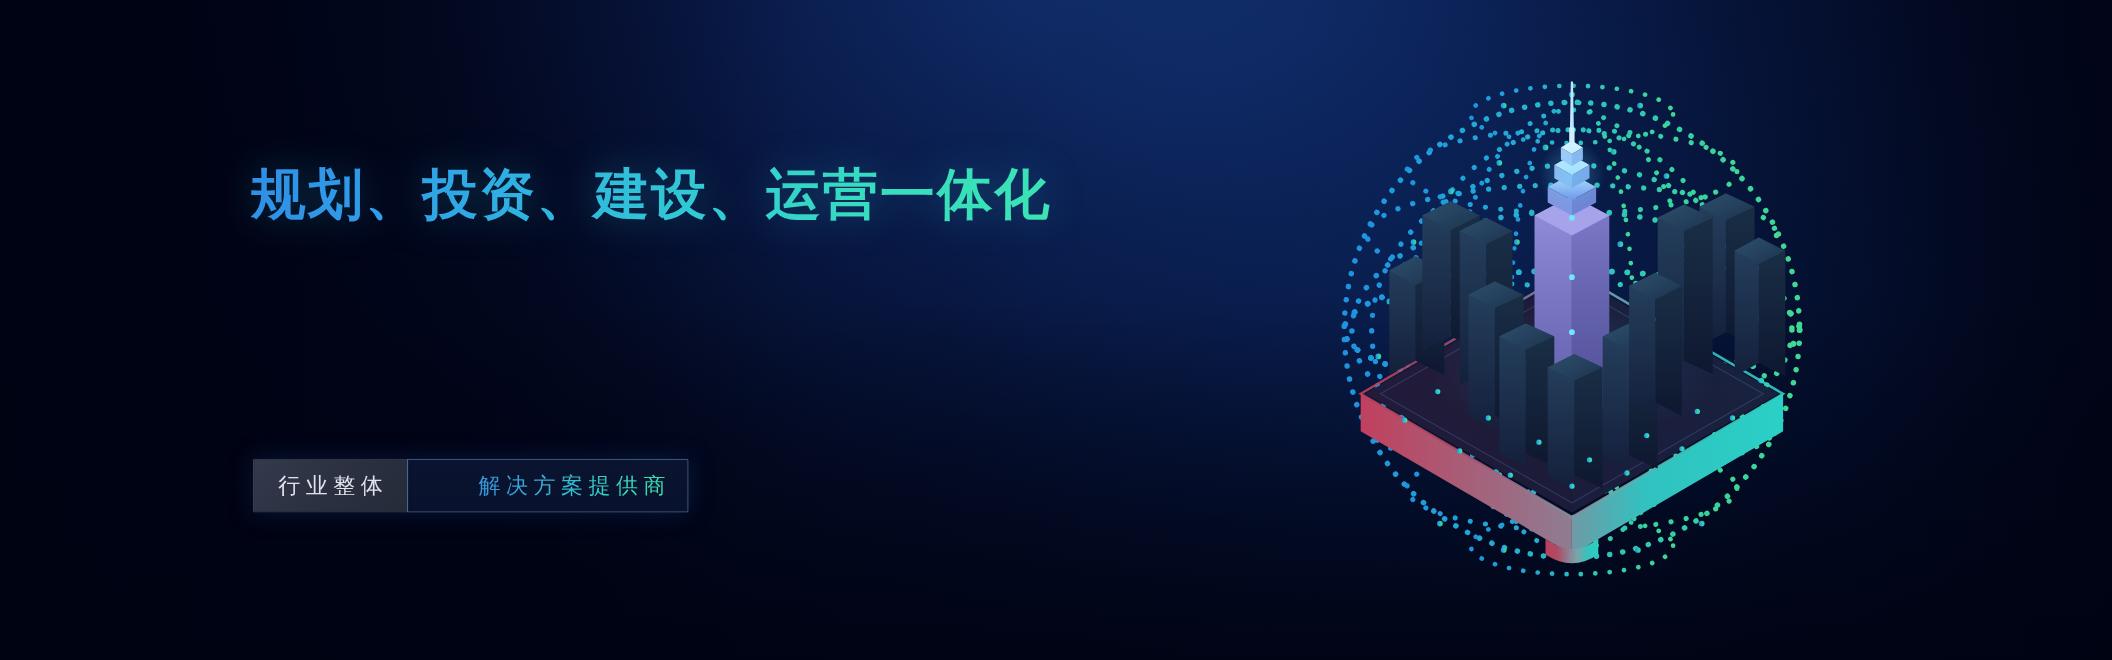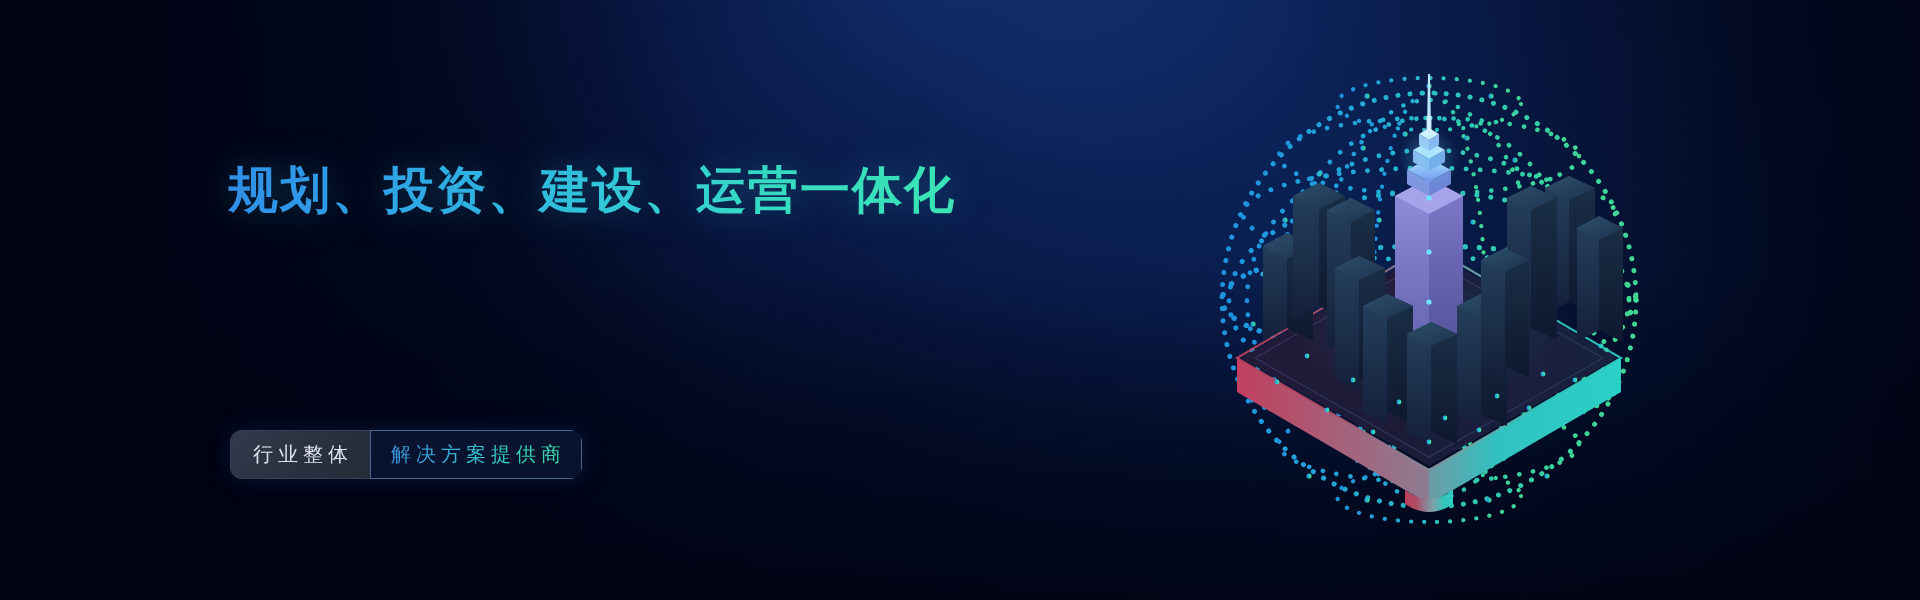--- a/index.html
+++ b/index.html
@@ -33,21 +33,21 @@
   }
   .bg-vignette {
     position:absolute; inset:0;
     background:
       linear-gradient(to right, rgba(0,3,18,.92) 0%, rgba(0,3,18,.45) 16%, rgba(0,3,18,0) 38%),
       linear-gradient(to bottom, rgba(0,3,18,0) 45%, rgba(0,3,18,.55) 82%, rgba(0,3,18,.85) 100%),
       linear-gradient(to left, rgba(0,3,18,.75) 0%, rgba(0,3,18,.25) 12%, rgba(0,3,18,0) 30%);
   }
 
   
-  .copy { position:absolute; left:228px; top:17px; width:860px; height:472px;text-decoration:underline; }
+  .copy { position:absolute; left:228px; top:4px; width:860px; height:472px;text-decoration:underline; }
 
   .headline {
     position:absolute; top:143px; left:0;
     font-size:50px; line-height:1.22;
     font-weight:700;
     letter-spacing:2px;
     white-space:nowrap;
     background-image:linear-gradient(100deg,
        #2f8fe6 0%, #2f9fe8 18%, #2fb6e0 38%, #32ccd2 58%, #36dcc0 76%, #3ae4b4 100%);
     -webkit-background-clip:text;
@@ -65,21 +65,21 @@
     white-space:nowrap;
     font-weight:400;
     text-shadow:0 0 10px rgba(120,170,230,.25);
   }
 
   
   .badge {
     position:absolute; top:413px; left:2px;
     display:flex; align-items:stretch;
     height:49px;
-    border-radius:12px;
+    border-radius:2px;
     overflow:hidden;
     box-shadow:0 0 22px rgba(20,60,120,.35);
   }
   .badge-left {
     display:flex; align-items:center; justify-content:center;
     padding:0 17px;
     background:linear-gradient(135deg, #333a4b 0%, #2b3040 55%, #262b3a 100%);
     color:#dfe3ec;
     font-size:20px;
     letter-spacing:5px;
@@ -98,20 +98,21 @@
     text-indent:5px;
     font-weight:400;
     background-clip:padding-box;
   }
   .badge-right .grad {
     background-image:linear-gradient(95deg,
         #3a8fd8 0%, #35a6dc 26%, #34c3d0 52%, #38d8ba 76%, #3ddfae 100%);
     -webkit-background-clip:text;
     background-clip:text;
     color:transparent;
+    margin-left:44px;
     -webkit-text-fill-color:transparent;
   }
 
   
   .art {
     position:absolute;
     left:1167px; top:38px;
     width:524px; height:524px;
   }
   .art svg { display:block; width:100%; height:100%; overflow:visible; }

